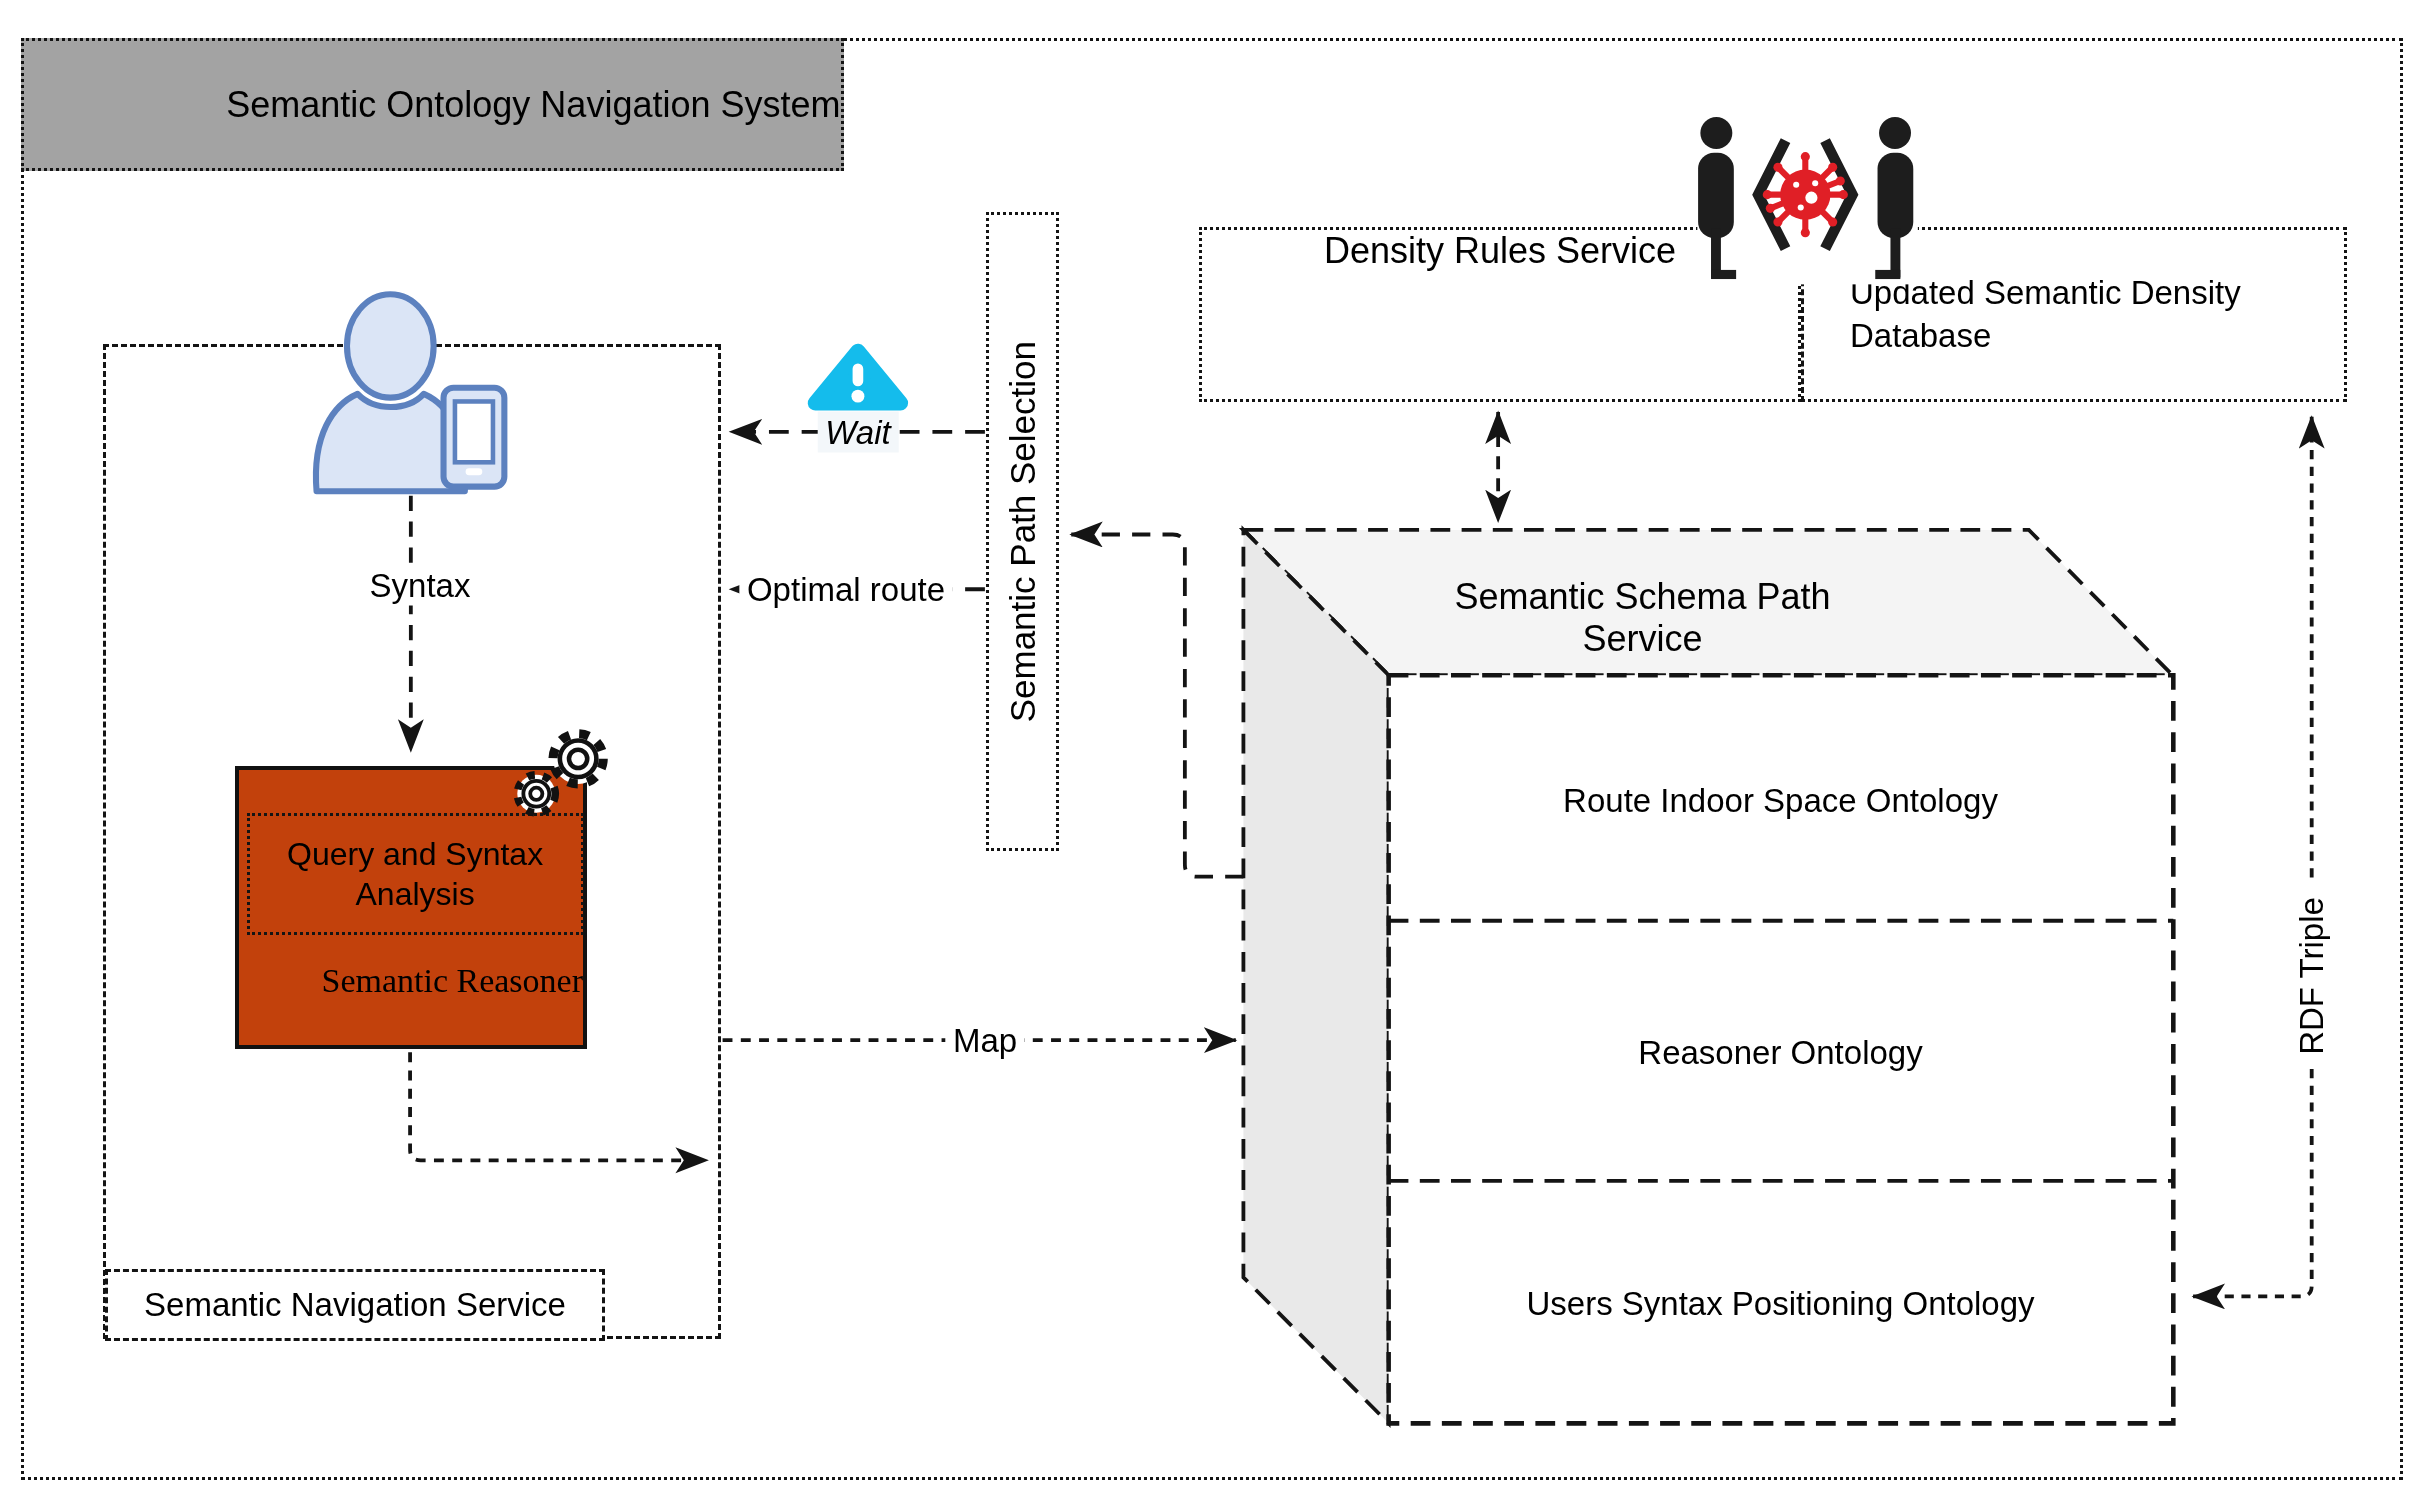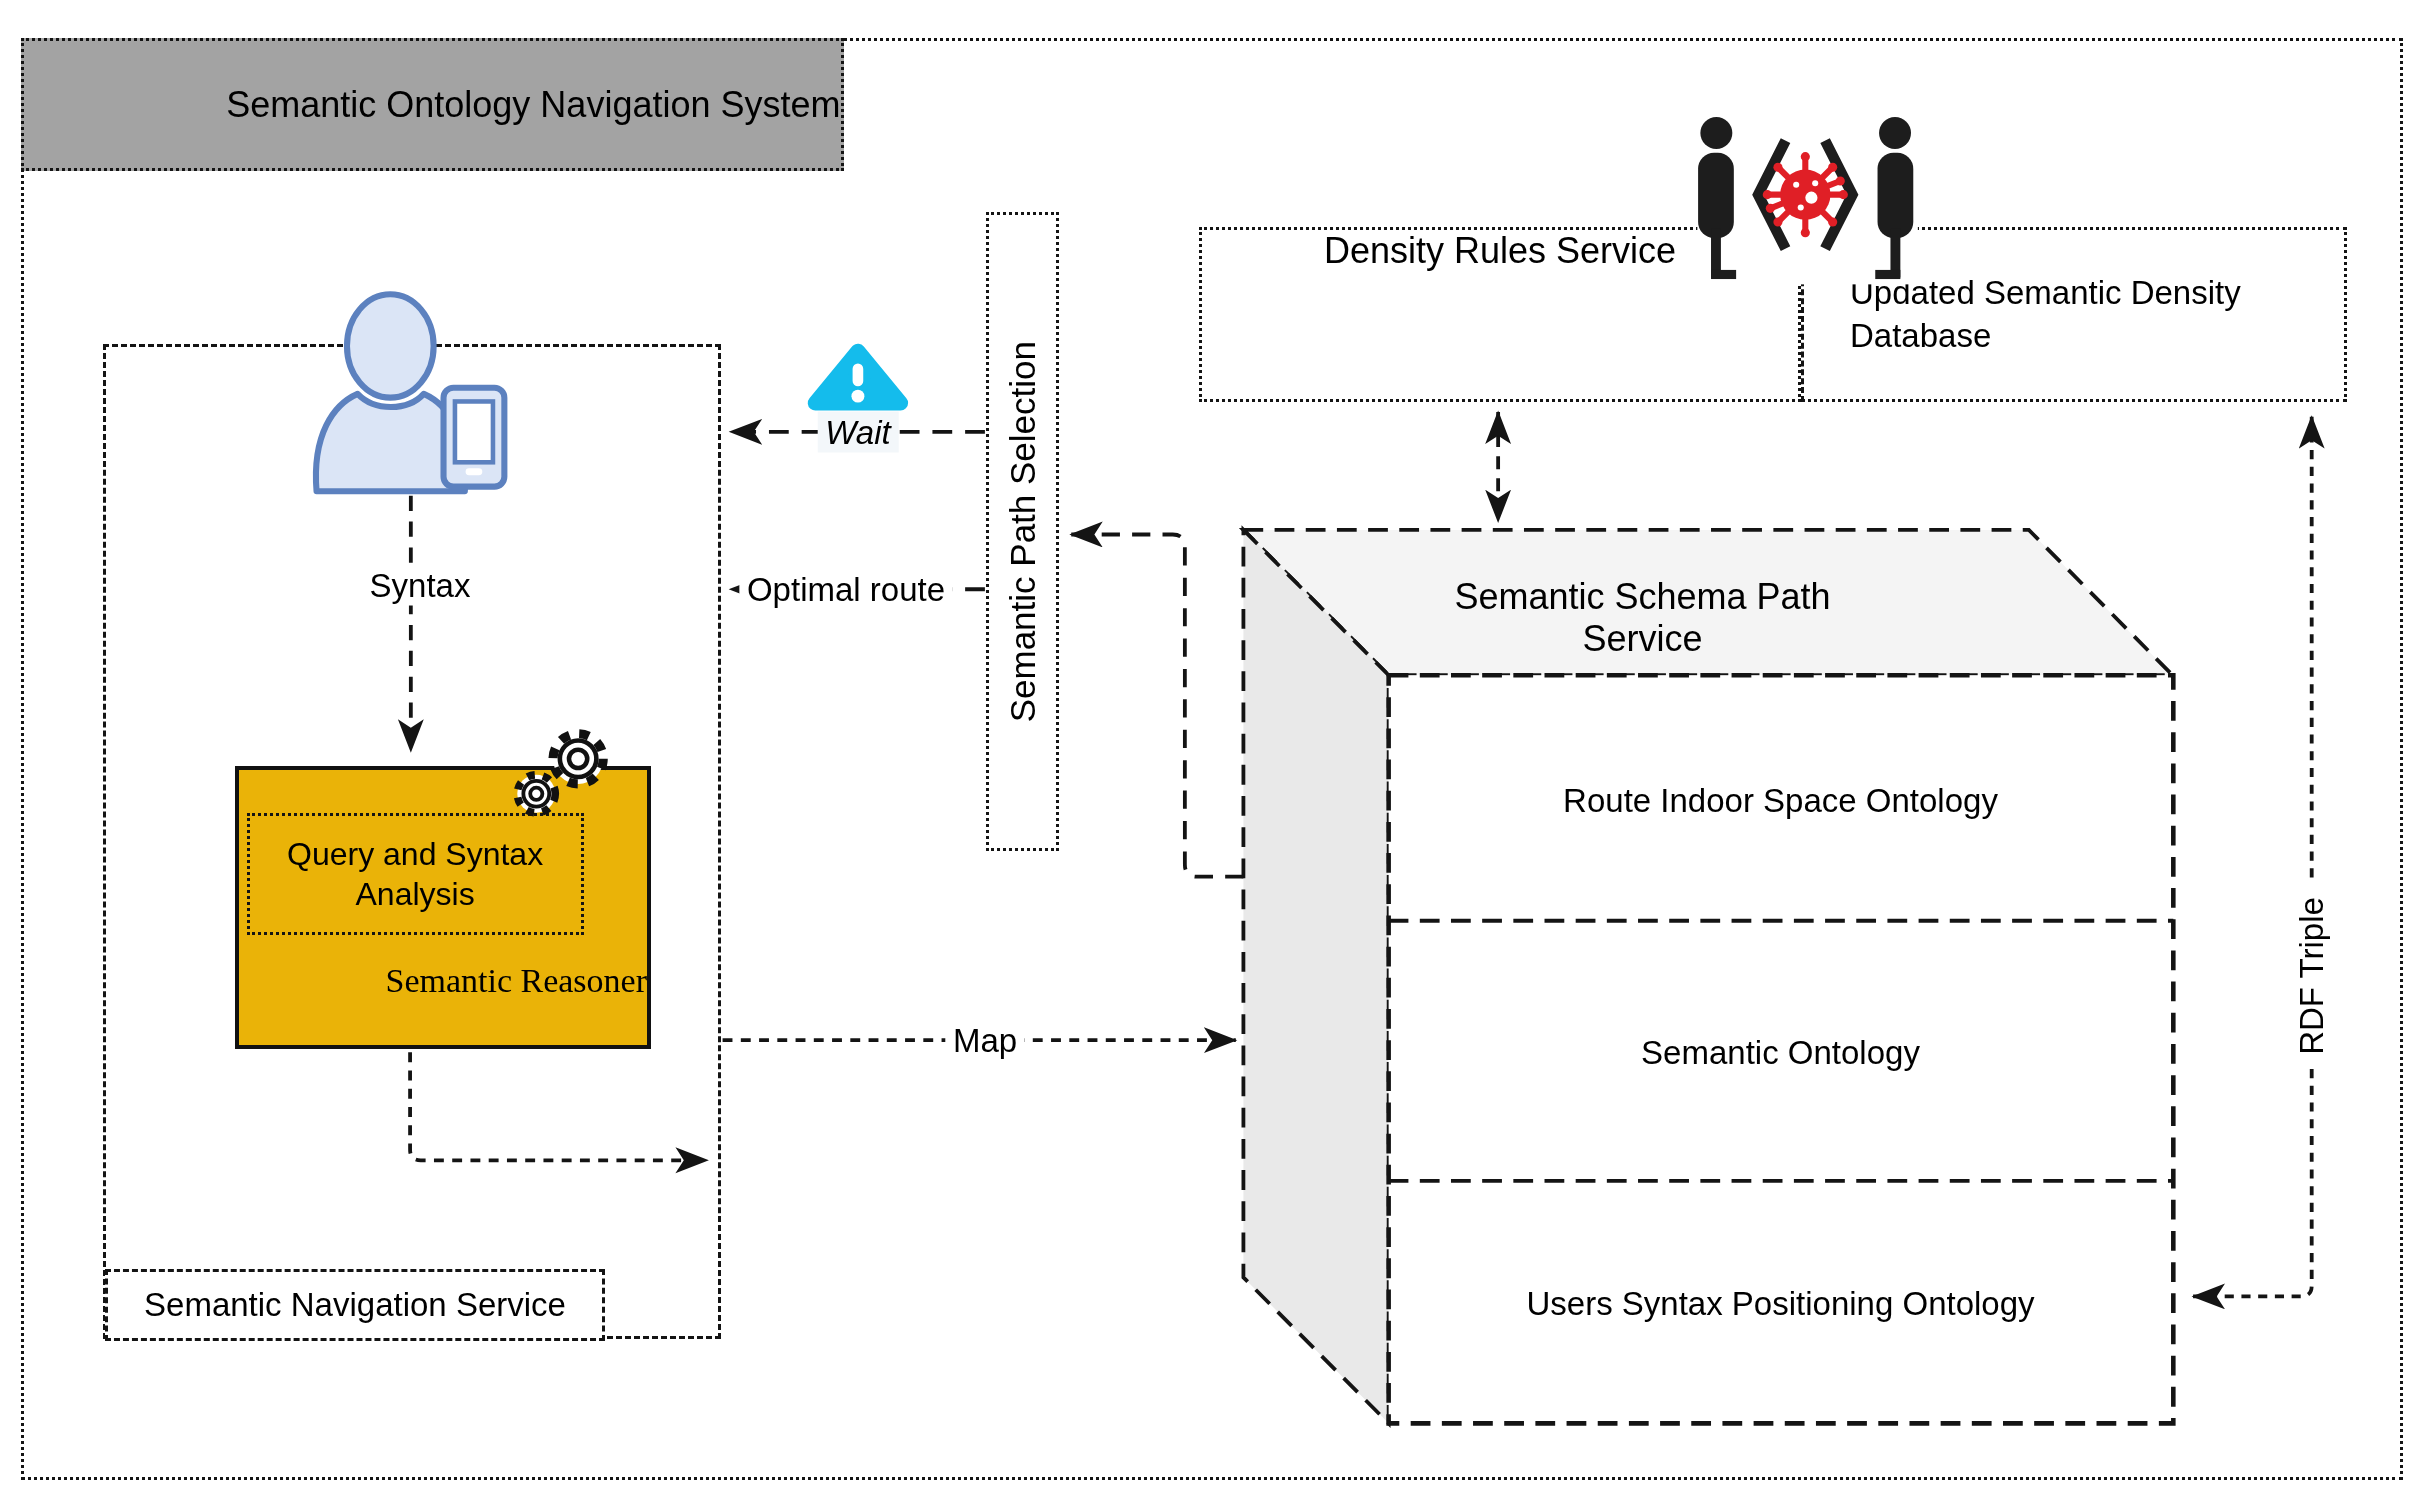--- a/index.html
+++ b/index.html
@@ -8,21 +8,21 @@
   svg.layer{position:absolute;left:0;top:0;width:2426px;height:1507px;pointer-events:none;}
   .z1{z-index:1}.z2{z-index:2}.z3{z-index:3}.z4{z-index:4}
 
   
   .outer-border{left:20.5px;top:38px;width:2382px;height:1442px;border:3.8px dotted #141414;box-sizing:border-box;}
   .title-box{left:20.5px;top:38px;width:823px;height:133px;border:3.8px dotted #141414;box-sizing:border-box;
              display:flex;align-items:center;justify-content:flex-end;font-size:36px;background:#a3a3a3;}
   .nav-box{left:103px;top:344px;width:618px;height:995px;border:3.8px dashed #141414;box-sizing:border-box;}
   .nav-label-box{left:105px;top:1269px;width:500px;height:72px;border:3.8px dashed #141414;box-sizing:border-box;
              background:#fff;display:flex;align-items:center;justify-content:center;font-size:33px;}
-  .reasoner-box{left:235px;top:766px;width:416px;height:283px;border:4.6px solid #111;box-sizing:border-box;background:#eab308;}
+  .reasoner-box{left:235px;top:766px;width:352px;height:283px;border:4.6px solid #111;box-sizing:border-box;background:#c2410c;}
   .query-box{position:absolute;left:7.6px;top:43px;width:337px;height:122px;border:3px dotted #141414;box-sizing:border-box;
              display:flex;align-items:center;justify-content:center;text-align:center;font-size:32px;line-height:1.25;padding:0 10.6px;}
   .reasoner-label{position:absolute;left:0;top:192px;width:100%;text-align:right;font-size:34px;font-family:Liberation Serif, serif;}
   .path-sel-box{left:986px;top:212px;width:73px;height:639px;border:3.8px dotted #141414;box-sizing:border-box;
              display:flex;align-items:center;justify-content:center;background:#fff;}
   .vtext{writing-mode:vertical-rl;transform:rotate(180deg);font-size:35px;white-space:nowrap;}
   .density-box{left:1199px;top:227px;width:602px;height:175px;border:3.8px dotted #141414;box-sizing:border-box;
              display:flex;align-items:flex-start;justify-content:center;font-size:36px;}
   .db-box{left:1801px;top:227px;width:546px;height:175px;box-sizing:border-box;
              border-top:3.8px dotted #141414;border-right:3.8px dotted #141414;border-bottom:3.8px dotted #141414;
@@ -93,21 +93,21 @@
 
 <div class="abs density-box z2">
   <span>Density Rules Service</span>
 </div>
 <div class="abs db-box z2">
   <span>Updated Semantic Density Database</span>
 </div>
 
 <div class="schema-title z3">Semantic Schema Path Service</div>
 <div class="layer-label z3" style="top:782px;">Route Indoor Space Ontology</div>
-<div class="layer-label z3" style="top:1034px;">Semantic Ontology</div>
+<div class="layer-label z3" style="top:1034px;">Reasoner Ontology</div>
 <div class="layer-label z3" style="top:1285px;">Users Syntax Positioning Ontology</div>
 
 <div class="edge-label z3" style="left:420px;top:585px;">Syntax</div>
 <div class="edge-label wait-bg z3" style="left:858px;top:432px;">Wait</div>
 <div class="edge-label z3" style="left:846px;top:589px;">Optimal route</div>
 <div class="edge-label z3" style="left:985px;top:1040px;text-align:right;">Map</div>
 <div class="rdf-label z3">RDF Triple</div>
 
 <svg class="layer z4" viewBox="0 0 3190 1982">
 

